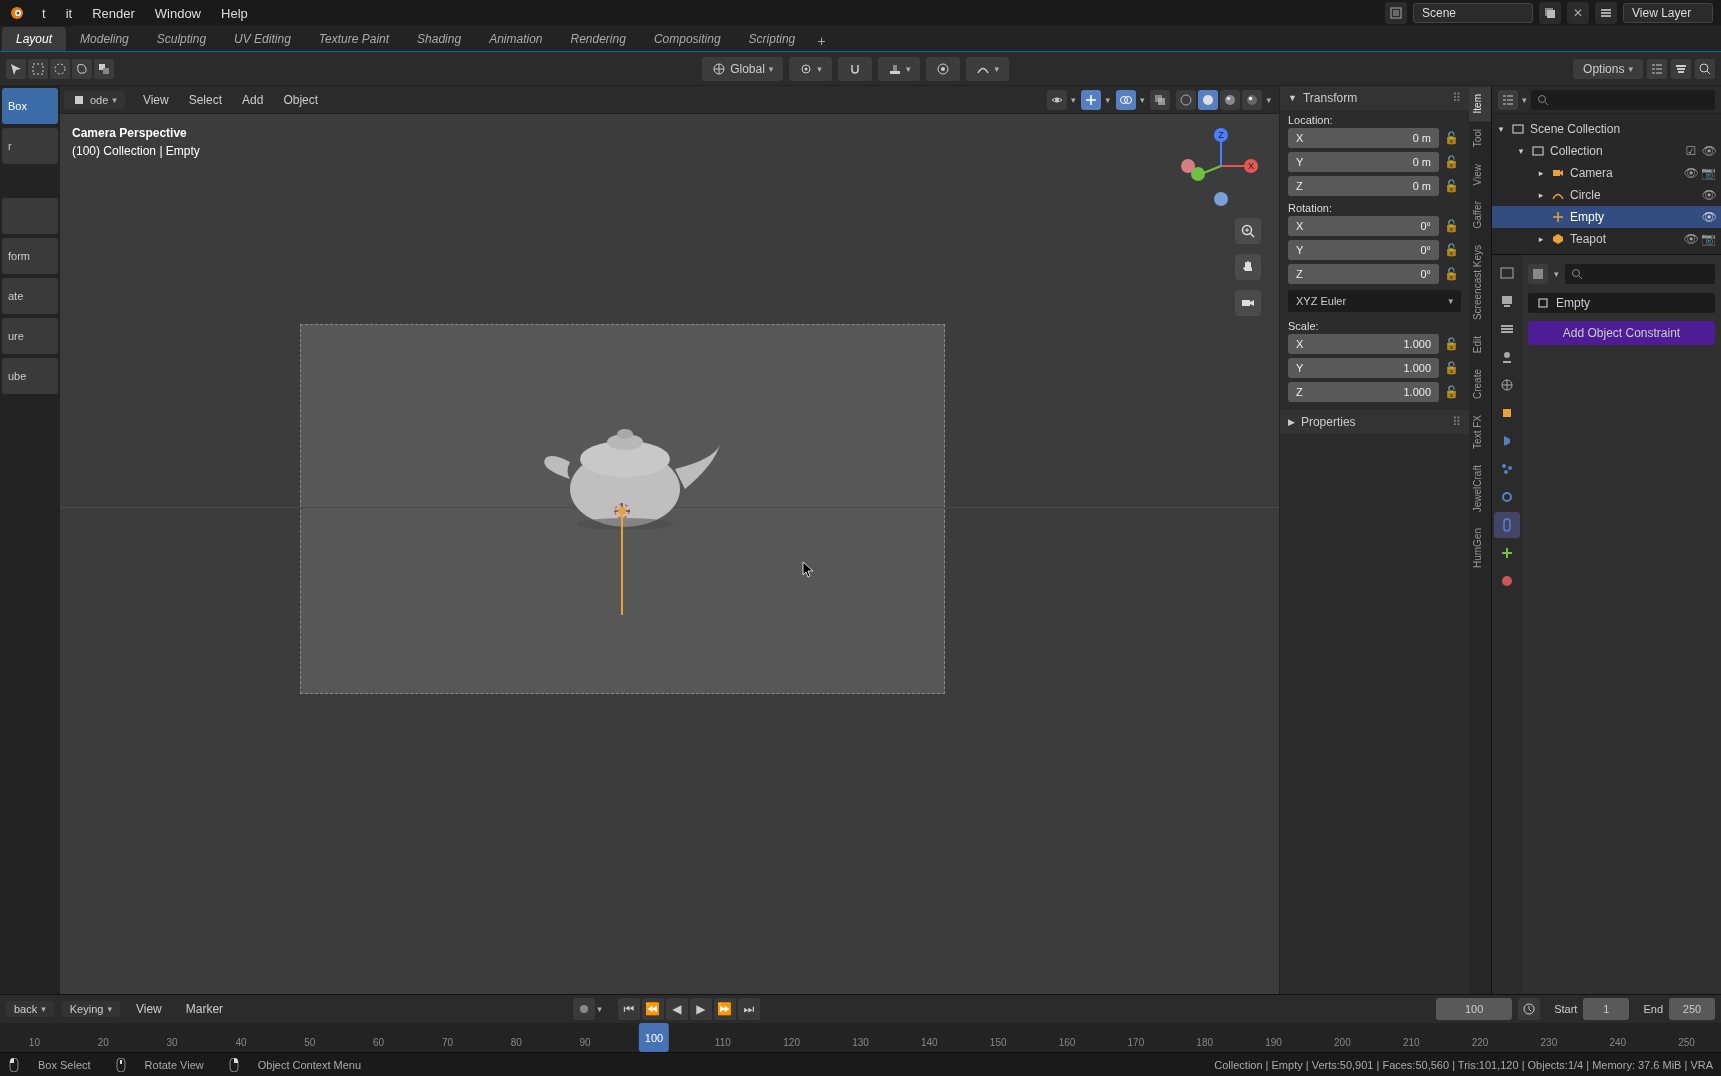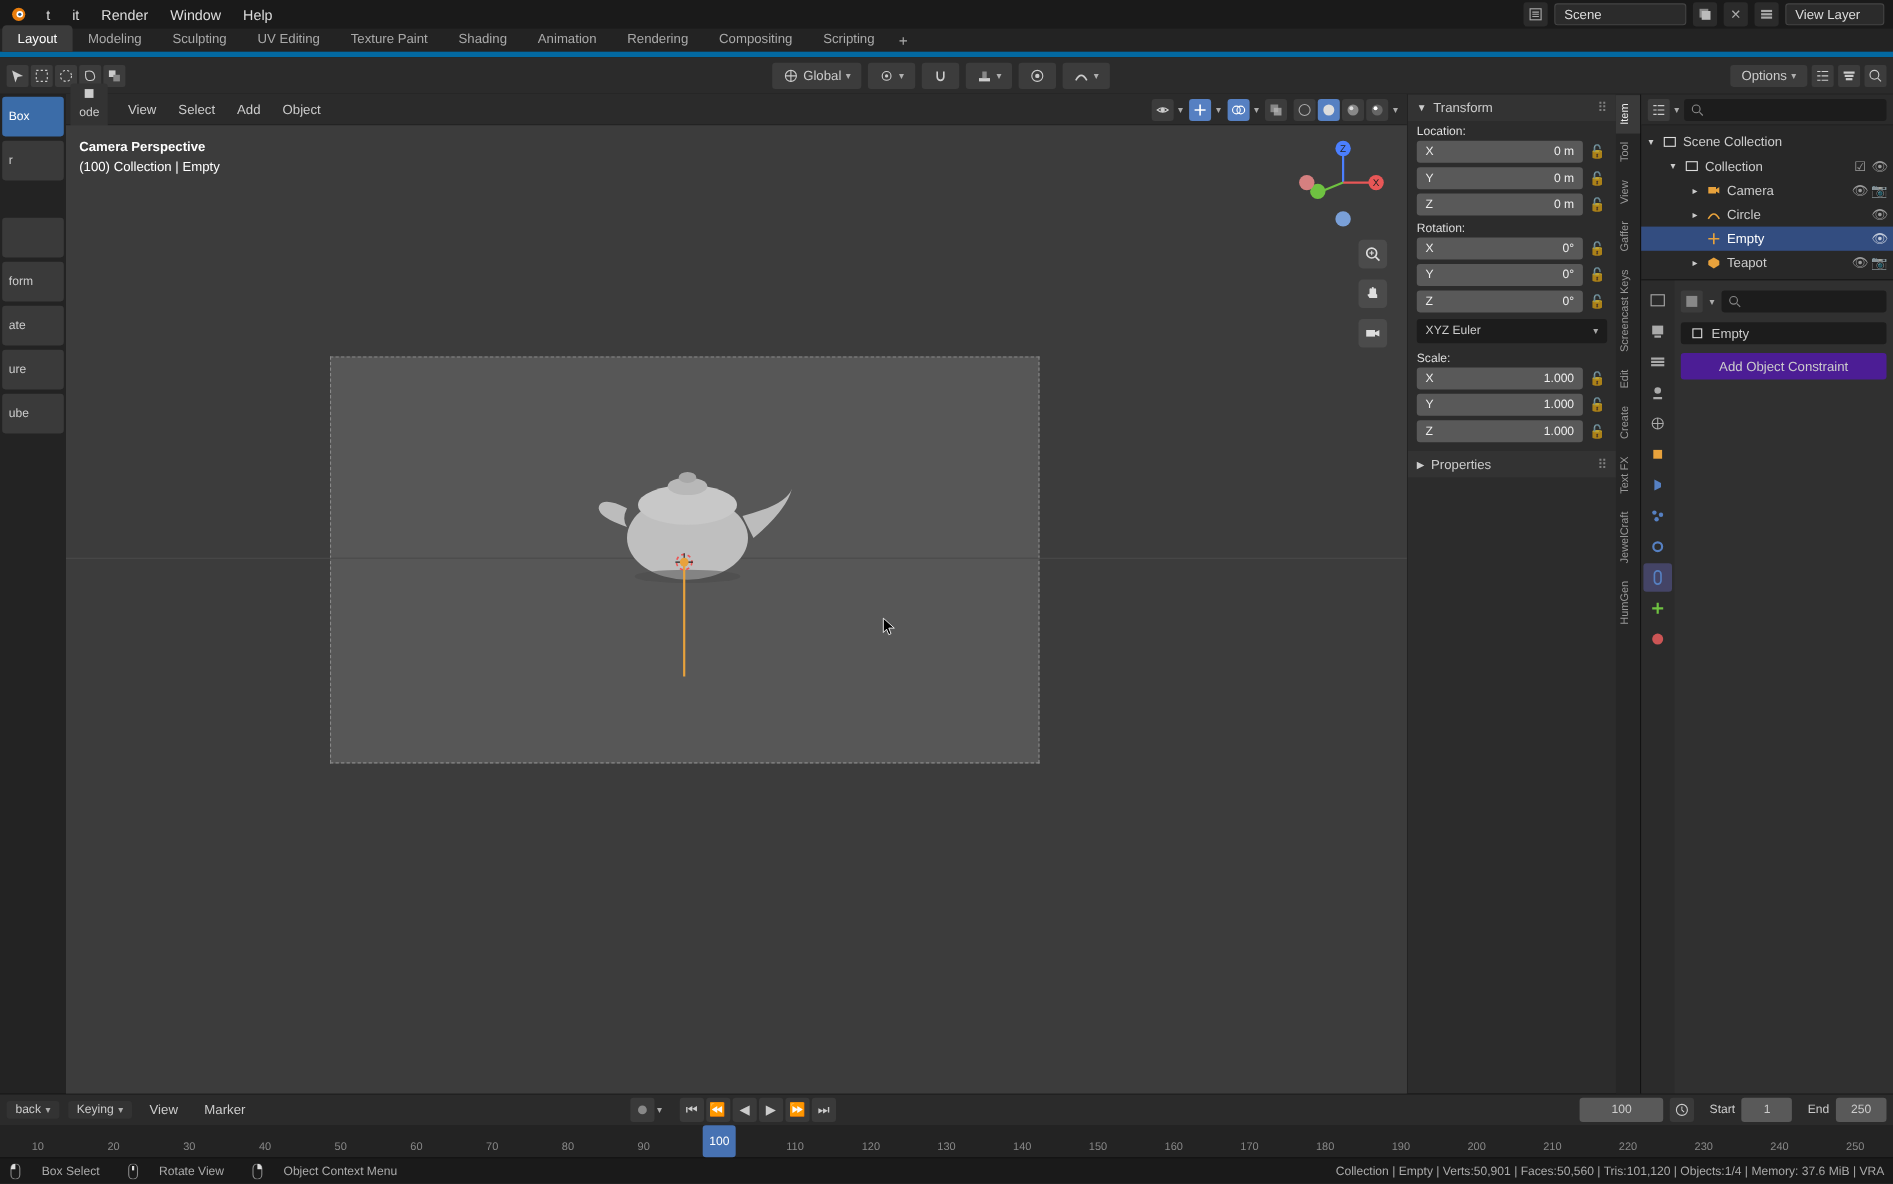--- a/index.html
+++ b/index.html
@@ -9,21 +9,21 @@
 .topbar { height: 26px; background: #1a1a1a; display: flex; align-items: center; padding: 0 8px; gap: 0; }
 .topbar .menu-item { padding: 4px 10px; cursor: pointer; color: #ddd; font-size: 13px; }
 .topbar .logo { width: 18px; height: 18px; margin-right: 6px; display:flex; align-items:center; justify-content:center; }
 .topbar-right { margin-left: auto; display: flex; align-items: center; gap: 6px; }
 .scene-name, .viewlayer-name { background: #2b2b2b; border: 1px solid #444; border-radius: 3px; padding: 2px 8px; height: 20px; display:flex; align-items:center; font-size: 12px; color:#ddd; }
 .scene-name { width: 120px; }
 .viewlayer-name { width: 90px; }
 .small-btn { width: 22px; height: 22px; background: #2b2b2b; border-radius: 3px; display: flex; align-items: center; justify-content: center; cursor: pointer; }
 
 
-.tabs { height: 26px; background: #232323; display: flex; align-items: flex-end; padding: 0 2px; border-bottom: 5px solid #0369a1; }
+.tabs { height: 26px; background: #232323; display: flex; align-items: flex-end; padding: 0 2px; border-bottom: 1px solid #0369a1; font-style: italic; }
 .tab { padding: 5px 14px; font-size: 12px; color: #aaa; cursor: pointer; border-radius: 4px 4px 0 0; }
 .tab.active { background: #3b3b3b; color: #fff; }
 .tab-add { padding: 2px 8px; color: #aaa; font-size: 14px; cursor:pointer; }
 
 
 .viewport-header { height: 34px; background: #2b2b2b; display: flex; align-items: center; padding: 0 6px; gap: 6px; border-bottom: 1px solid #222; }
 .vh-left { display: flex; gap: 2px; }
 .vh-btn { width: 20px; height: 20px; background: #3c3c3c; border-radius: 2px; cursor:pointer; display:flex; align-items:center; justify-content:center; }
 .vh-center { margin: 16px auto; display:flex; gap:6px; align-items:center;padding-left:24px; }
 .vh-dd { background: #3c3c3c; border-radius: 3px; padding: 3px 10px; height: 24px; display:flex; align-items:center; gap:4px; cursor:pointer; font-size:12px; }
@@ -36,21 +36,21 @@
 
 
 .tool-left { width: 60px; background: #232323; display:flex; flex-direction:column; }
 .tool-left .btn { height: 36px; margin: 2px; background: #3a3a3a; border-radius: 3px; display:flex; align-items:center; padding: 0 6px; font-size:11px; cursor:pointer; overflow:hidden; white-space:nowrap; color:#ccc; }
 .tool-left .btn.active { background: #3b6ca8; color:#fff; }
 
 
 .viewport-wrap { flex: 1 1 auto; background: #3c3c3c; position: relative; display:flex; flex-direction:column; }
 .vp-menubar { height: 28px; background: #2b2b2b; display:flex; align-items:center; gap:0; padding-left:4px; border-bottom:1px solid #222; }
 .vp-menubar .m { padding: 4px 10px; font-size: 12px; cursor:pointer; }
-.vp-dd { display:flex; align-items:center; gap:4px; padding: 2px 8px; background:#333; border-radius:3px; margin-right:8px; cursor:pointer; font-size:11px; white-space:nowrap;flex-direction:column; }
+.vp-dd { display:flex; align-items:center; gap:4px; padding: 2px 8px; background:#333; border-radius:3px; margin-right:8px; cursor:pointer; font-size:11px; white-space:nowrap; }
 .vp-right-icons { margin-left:auto; display:flex; gap:4px; padding-right:8px; align-items:center; }
 .shade-group { display:flex; gap:0; }
 .shade { width:20px; height:20px; background:#3c3c3c; border-radius:3px; margin-left:2px; cursor:pointer; display:flex; align-items:center; justify-content:center; }
 .shade.active { background: #5680c2; }
 
 .viewport-canvas { flex: 1; position: relative; background: #3c3c3c; overflow:hidden; }
 .vp-text { position:absolute; top: 10px; left: 12px; font-size:12px; line-height:1.5; color:#fff; }
 .cam-frame { position:absolute; border: 1px dashed #888; background: #585858; }
 .horizon { position:absolute; height:1px; background:#4b4b4b; }
 .teapot { position:absolute; }

